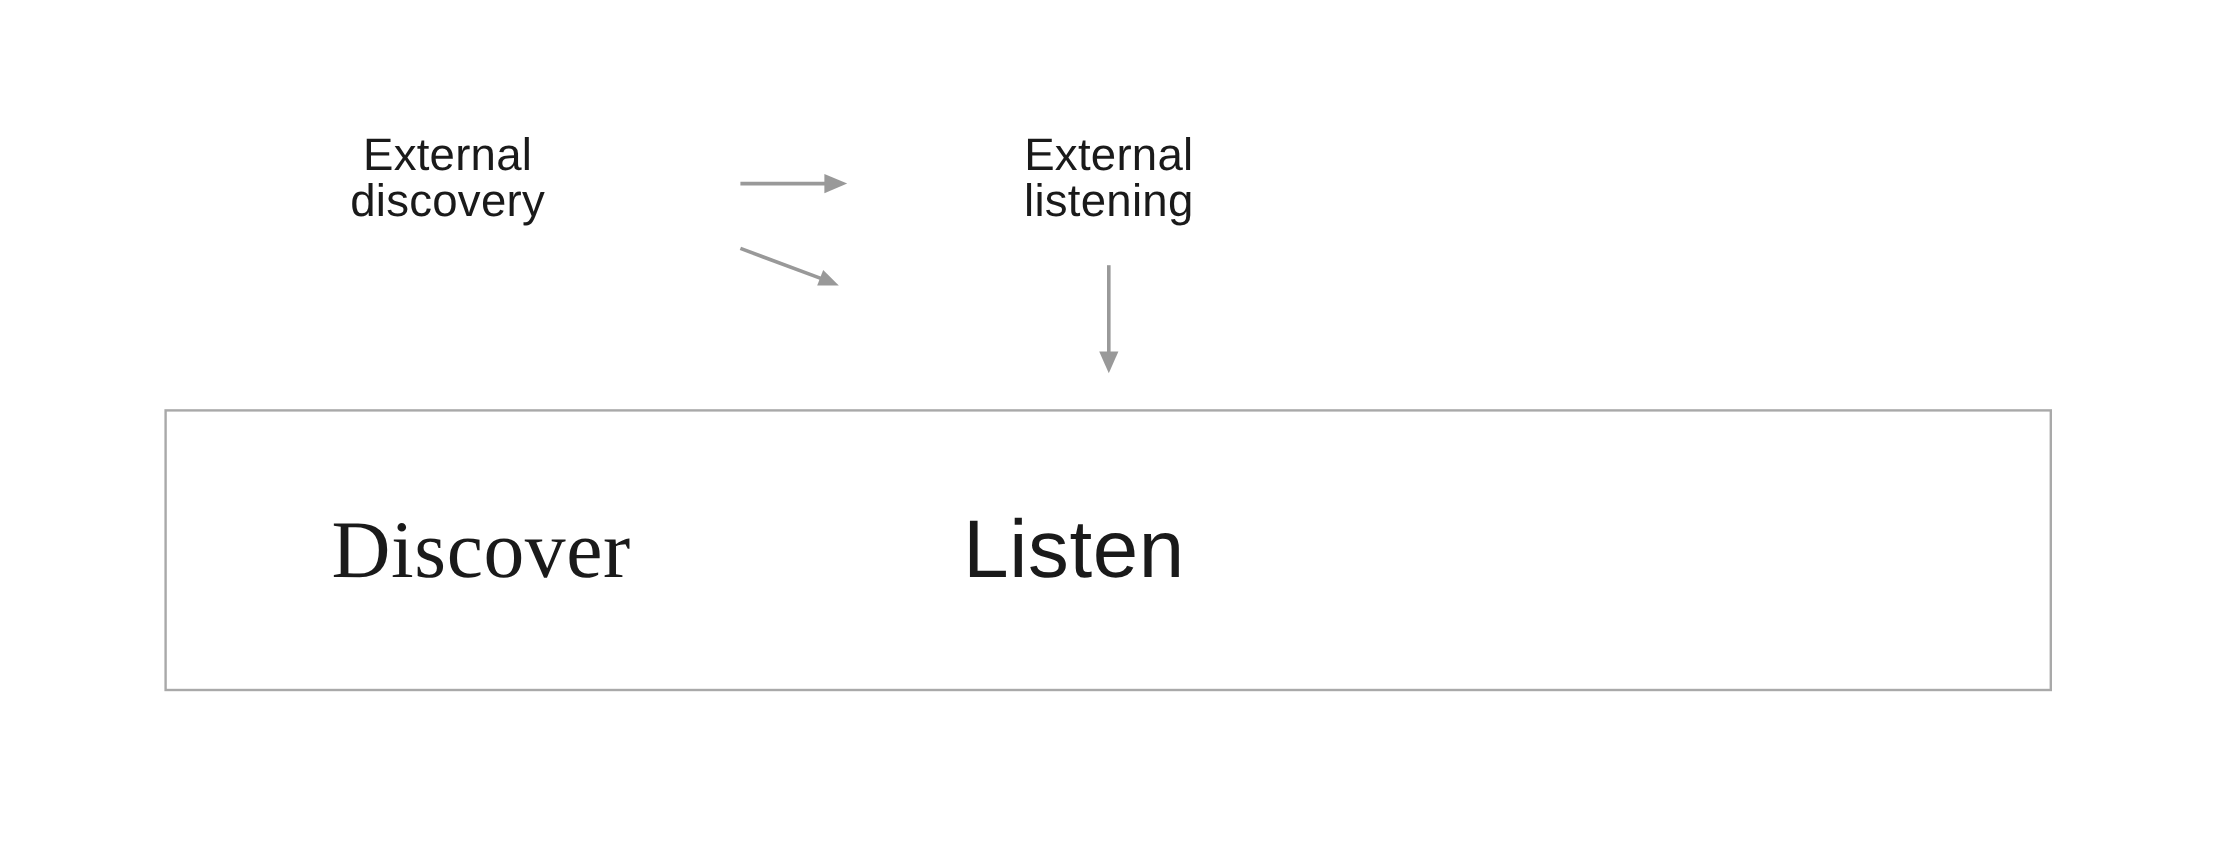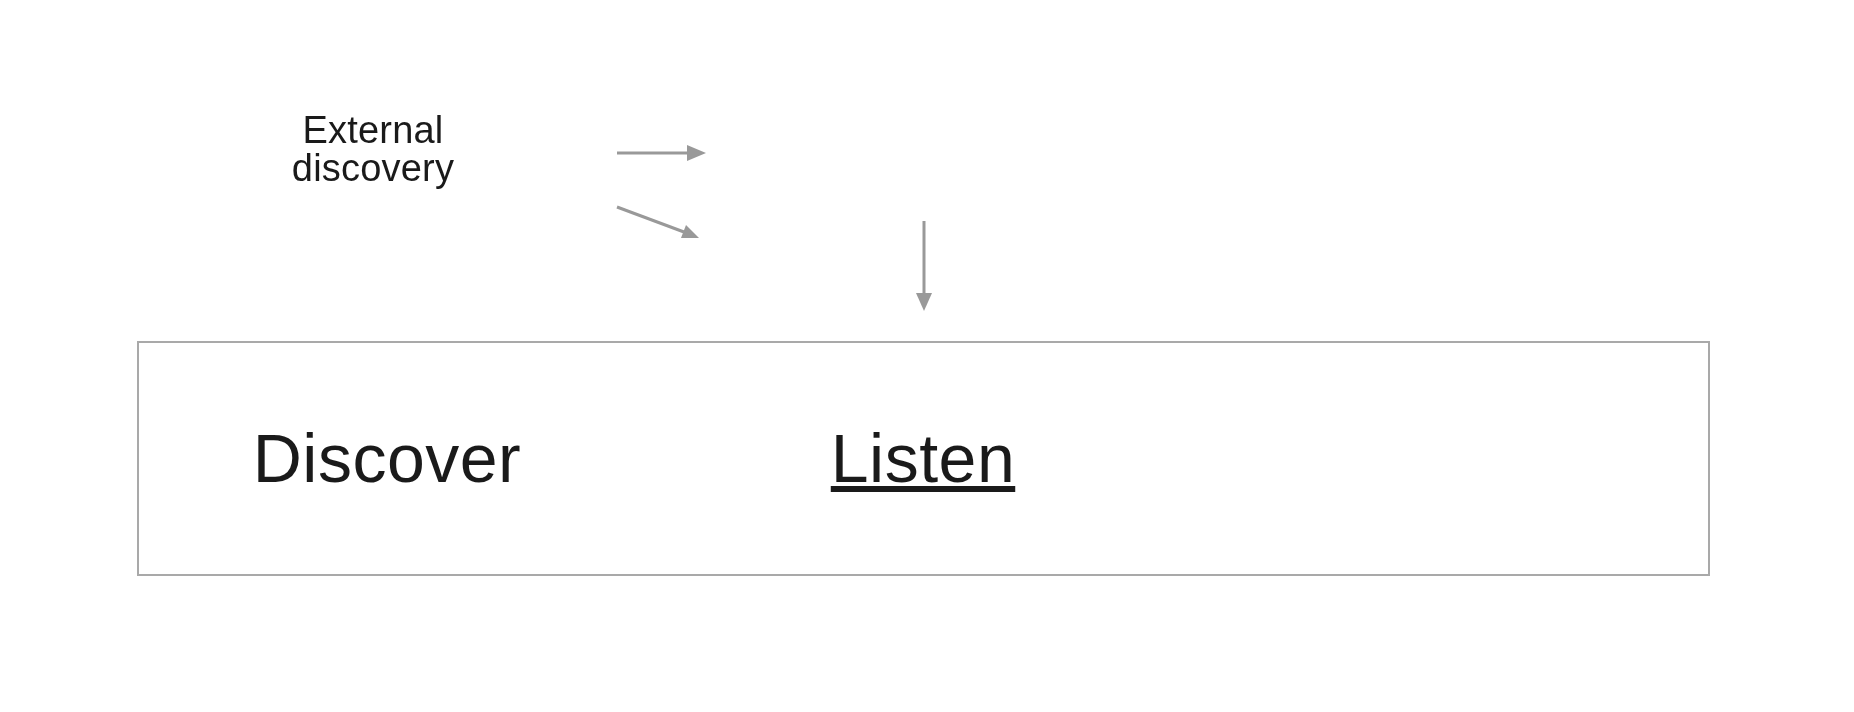--- a/index.html
+++ b/index.html
@@ -54,31 +54,32 @@
     top: 424px;
     width: 400px;
     font-size: 68px;
     line-height: 68px;
     font-weight: 300;
     text-align: center;
     color: var(--text);
     letter-spacing: 0.5px;
     white-space: nowrap;
   }
-  .step-label.discover { left: 187px; }
-  .step-label.listen   { left: 723px; text-decoration: underline; }
+  .step-label.discover { left: 201px; font-family: Liberation Serif, serif; }
+  .step-label.listen   { left: 695px; }
   .step-label.buy      { left: 1247px; }
 </style>
 </head>
 <body>
 
 <div class="canvas">
 
   <div class="top-label discovery">External discovery</div>
 
+  <div class="top-label listening">External listening</div>
 
   <svg class="arrow-layer" viewBox="0 0 1854 712" xmlns="http://www.w3.org/2000/svg">
 
     <g>
       <line x1="617" y1="153" x2="688" y2="153" stroke-width="3"></line>
       <polygon points="706,153 687,145 687,161"></polygon>
     </g>
 
     <g>
       <line x1="617" y1="207" x2="684" y2="232" stroke-width="3"></line>

